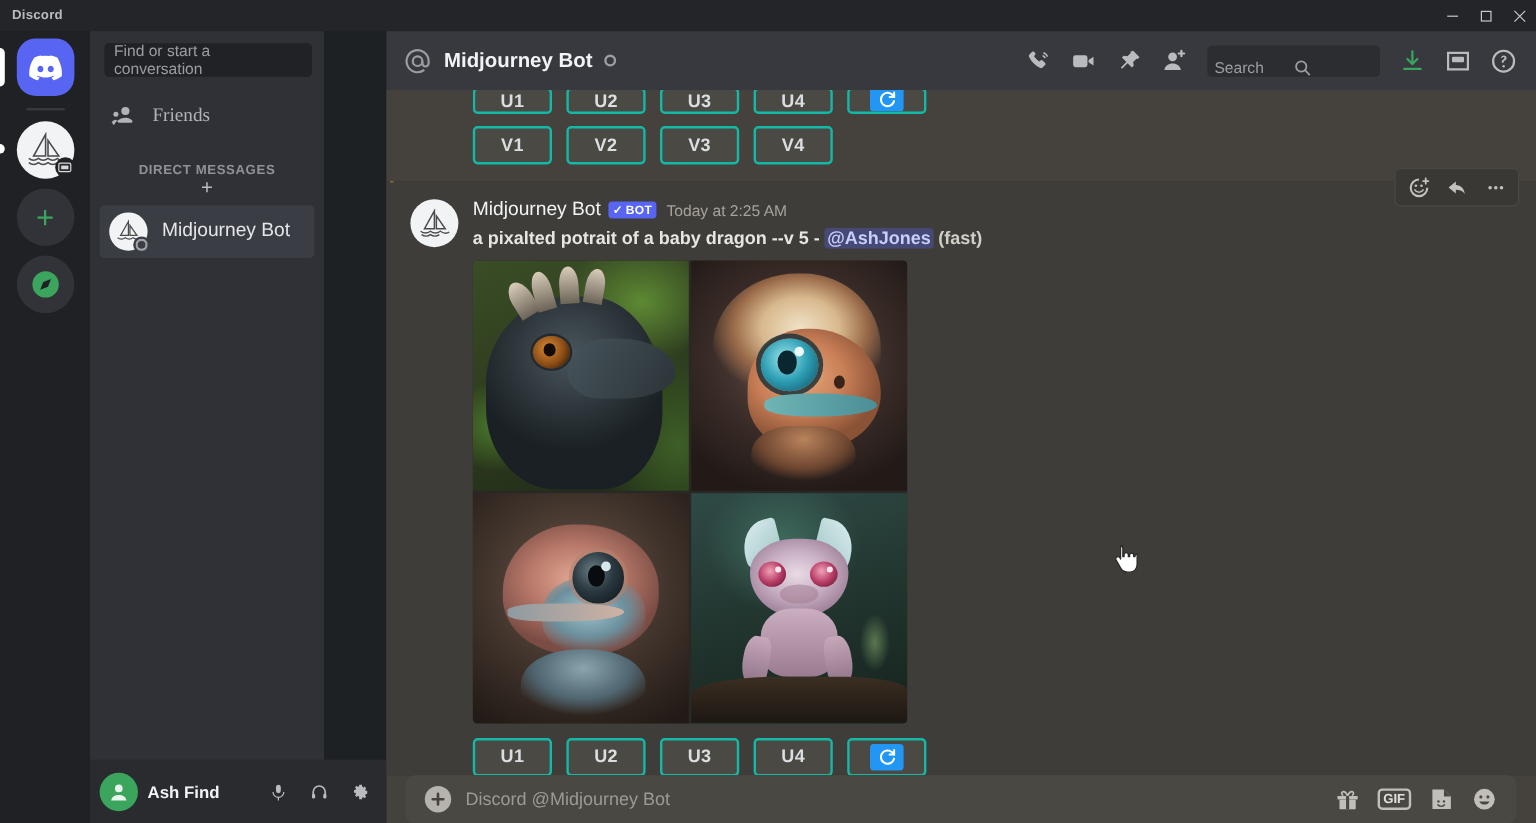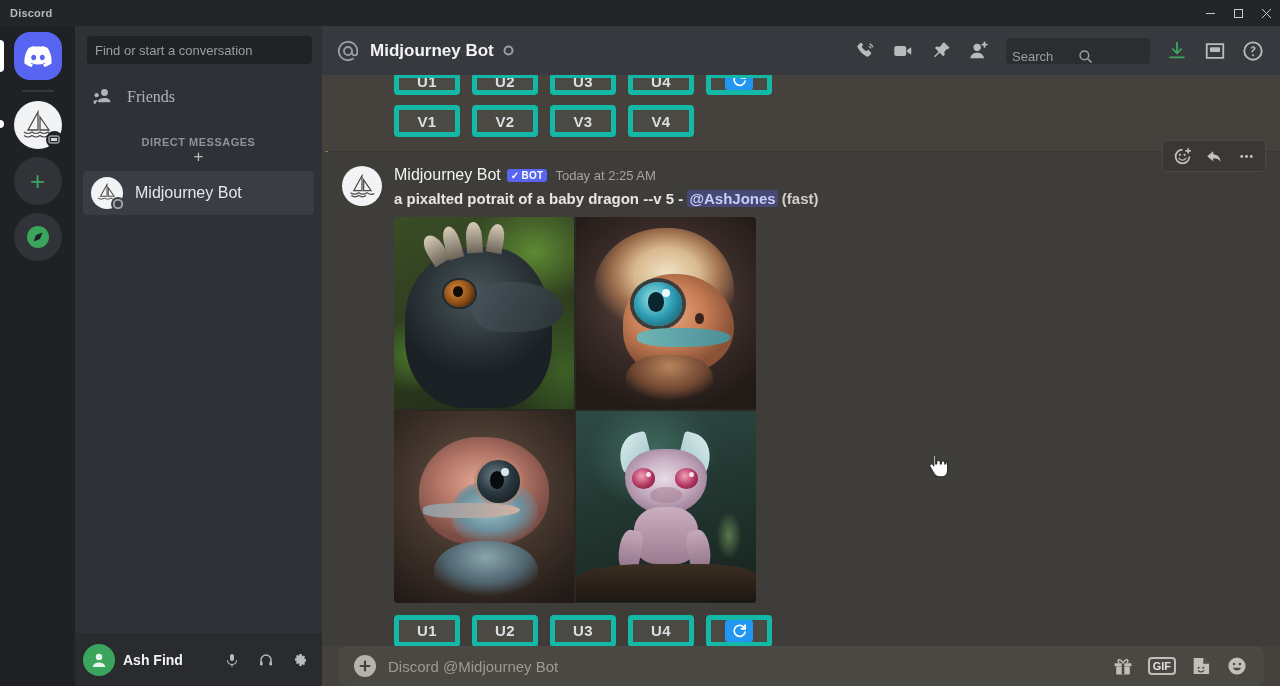--- a/index.html
+++ b/index.html
@@ -58,21 +58,21 @@
   }
   .status-badge {
     position: absolute; right: -1px; bottom: 1px;
     width: 17px; height: 17px; border-radius: 50%;
     background: #1f2124; display: flex; align-items: center; justify-content: center;
   }
   .plus-glyph { color: #3ba55d; font-size: 26px; font-weight: 300; line-height: 1; }
 
   
   .sidebar {
-    position: absolute; left: 75px; top: 26px; width: 247px; height: 660px;
+    position: absolute; left: 75px; top: 26px; width: 195px; height: 660px;
     background: #2f3136;
   }
   .search-wrap { padding: 10px 10px 8px 12px; }
   .search-box {
     height: 28px; background: #202225; border-radius: 4px;
     display: flex; align-items: center; padding: 0 8px;
   }
   .search-box span { font-size: 13px; color: #9a9ea4; }
   .nav-list { padding: 4px 8px 0 8px; }
   .nav-item {
@@ -144,21 +144,21 @@
     position: absolute; left: 3px; top: 0; width: 3px; height: 571px; background: #8a7848;
   }
   .msg-top {
     position: relative; padding: 0 0 14px 72px; background: #45423d;
   }
   .btnrow { display: flex; gap: 12px; padding-top: 0; }
   .mj-btn {
     width: 66px; height: 32px; background: #4b4944; border-radius: 4px;
     display: flex; align-items: center; justify-content: center;
     font-size: 15px; font-weight: bold; color: #dbdee1; letter-spacing: .3px;
-    border: 5px solid #14b8a6;
+    border: 2px solid #14b8a6;
   }
   .mj-btn.cut { height: 22px; overflow: hidden; align-items: flex-end; }
   .mj-btn.refresh { background: #4b4944; }
   .refresh-sq {
     width: 28px; height: 22px; background: #2196f3; border-radius: 3px;
     display: flex; align-items: center; justify-content: center;
   }
 
   .divider { height: 1px; background: #3b3934; margin: 0; }
 

